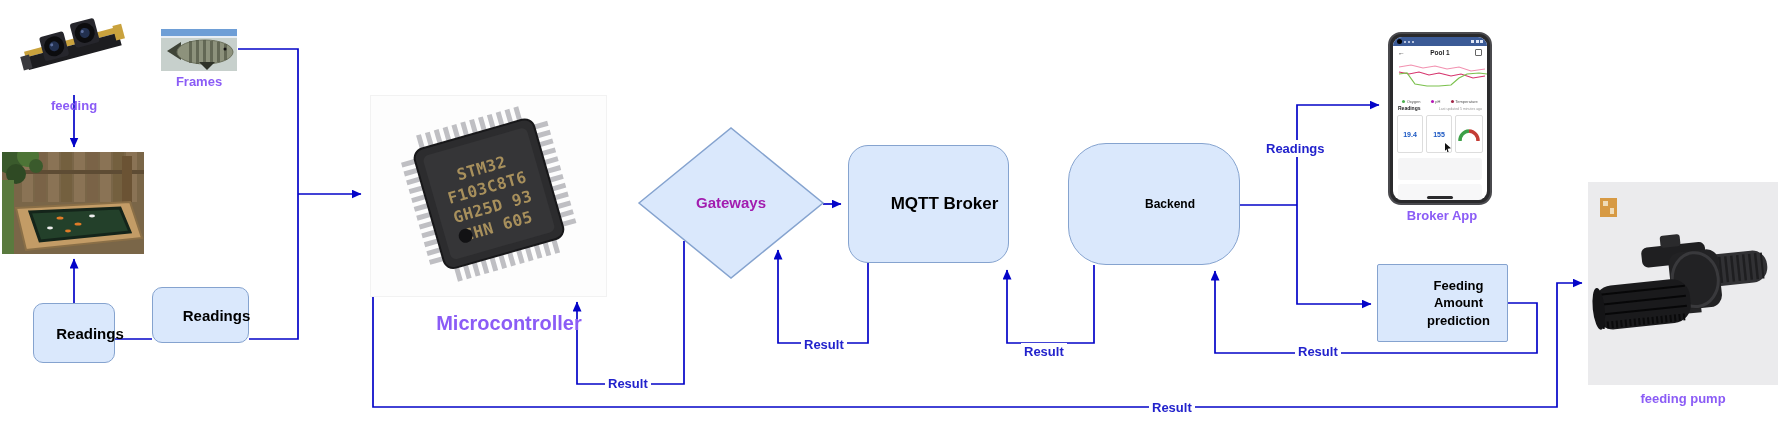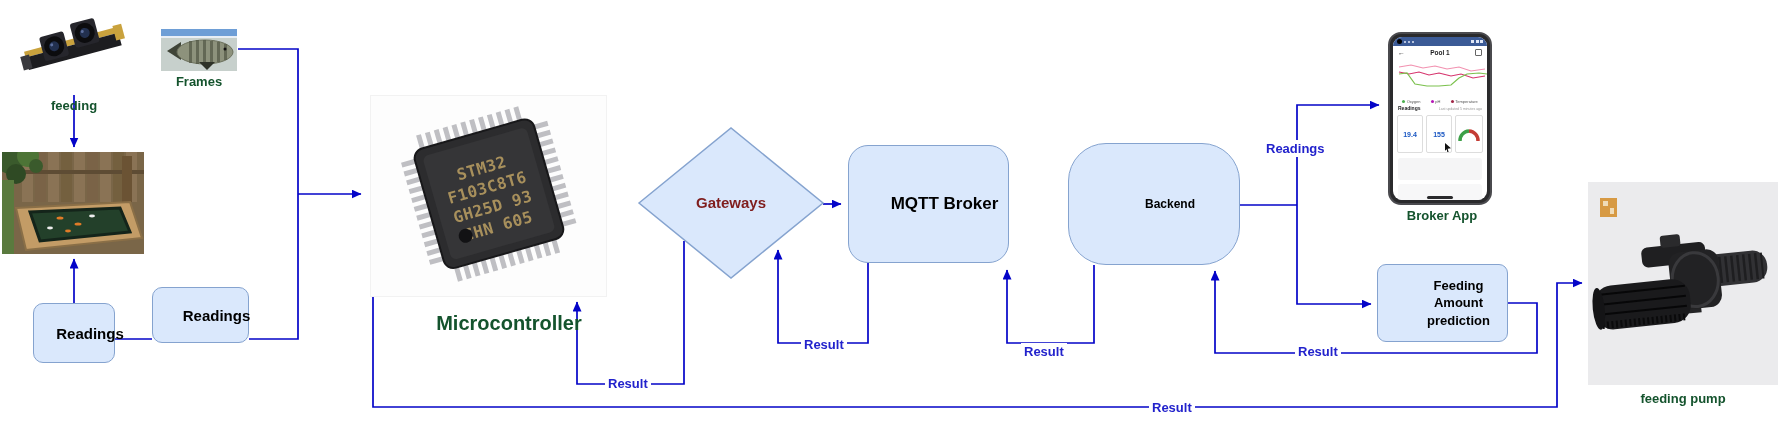--- a/index.html
+++ b/index.html
@@ -12,24 +12,24 @@
   
   .node{
     position:absolute;z-index:2;background:#dae8fc;border:1.5px solid #85a3cf;
     display:flex;align-items:center;justify-content:center;flex-direction:column;
     color:#000;font-weight:bold;text-align:center;box-sizing:border-box;padding-left:32px;
   }
   .node-sensors{left:33px;top:303px;width:82px;height:60px;border-radius:10px;font-size:15px;}
   .node-readings{left:152px;top:287px;width:97px;height:56px;border-radius:10px;font-size:15px;}
   .node-mqtt{left:848px;top:145px;width:161px;height:118px;border-radius:20px;font-size:17px;}
   .node-backend{left:1068px;top:143px;width:172px;height:122px;border-radius:38px;font-size:12px;}
-  .node-fap{left:1377px;top:264px;width:131px;height:78px;border-radius:9px;font-size:13px;line-height:1.35;}
-  .diamond-label{left:666px;top:194px;width:130px;z-index:2;text-align:center;font-size:15px;font-weight:bold;color:#7f1d1d;}
+  .node-fap{left:1377px;top:264px;width:131px;height:78px;border-radius:2px;font-size:13px;line-height:1.35;}
+  .diamond-label{left:666px;top:194px;width:130px;z-index:2;text-align:center;font-size:15px;font-weight:bold;color:#a21caf;}
   
-  .img-label{position:absolute;z-index:3;color:#14532d;font-weight:bold;font-size:13px;text-align:center;}
+  .img-label{position:absolute;z-index:3;color:#8b5cf6;font-weight:bold;font-size:13px;text-align:center;}
   .edge-label{
     position:absolute;z-index:3;color:#2222cc;font-weight:bold;font-size:13px;
     background:#ffffff;padding:1px 3px;text-align:center;
   }
   
   .pic{position:absolute;z-index:2;overflow:hidden;}
   .pic svg{display:block;}
   .pic-camera{left:17px;top:3px;width:113px;height:92px;background:#fff;}
   .pic-frames{left:161px;top:29px;width:76px;height:42px;}
   .pic-pond{left:2px;top:152px;width:142px;height:102px;}

